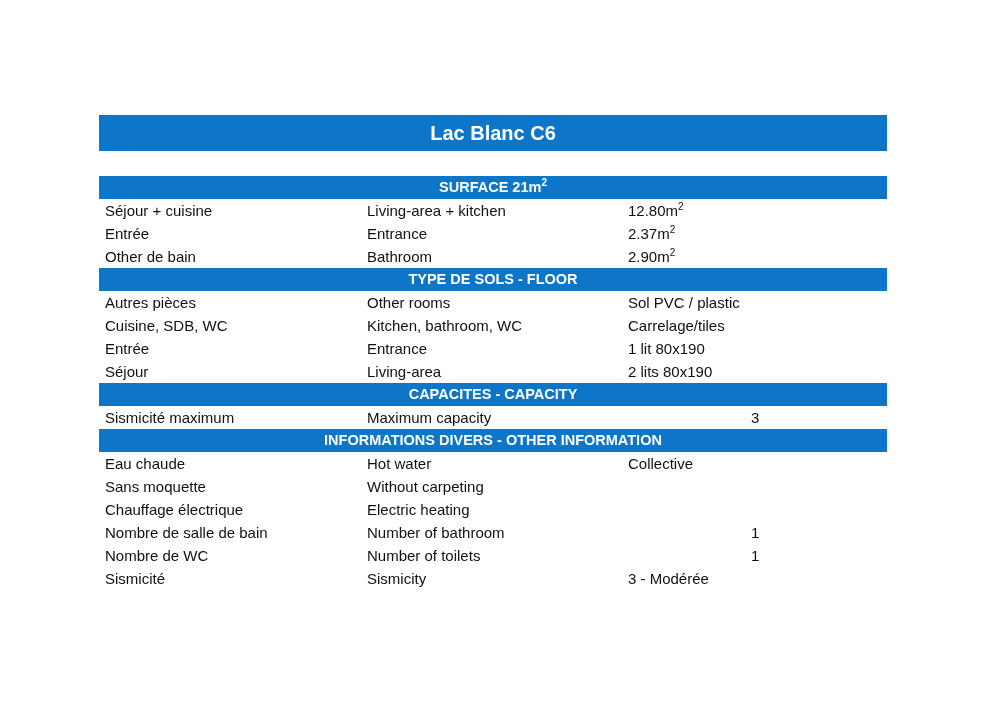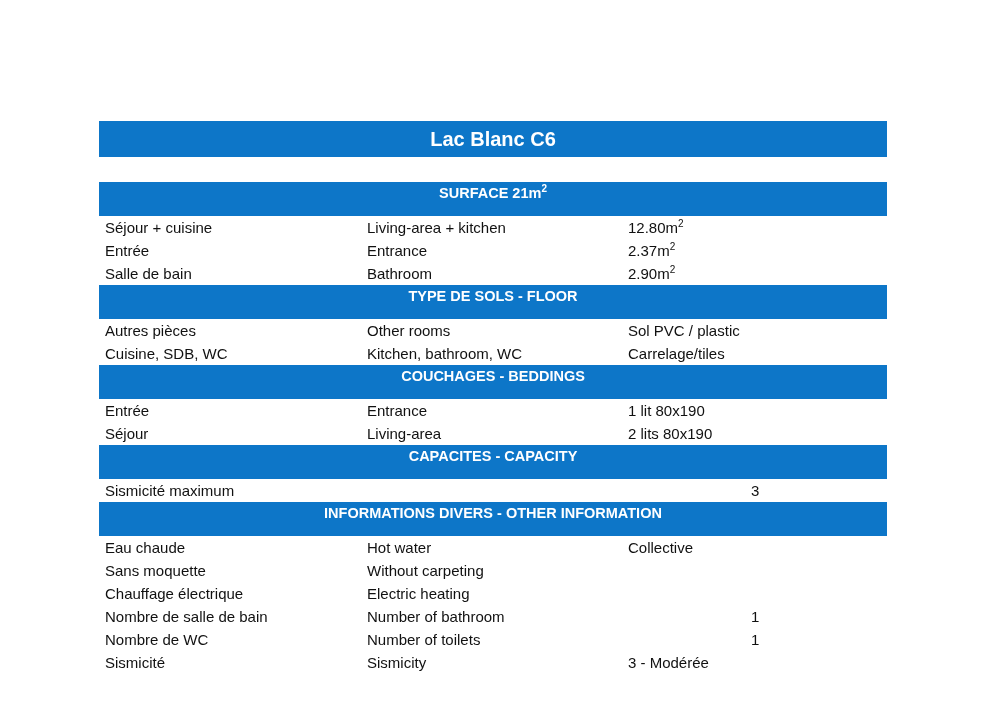--- a/index.html
+++ b/index.html
@@ -6,35 +6,35 @@
   * { box-sizing: border-box; }
   html, body {
     margin: 0; padding: 0;
     width: 1000px; height: 705px;
     background: #ffffff;
     font-family: "Liberation Sans", sans-serif;
     color: #111111;
   }
   .doc {
     position: absolute;
-    left: 99px; top: 121px;
+    left: 99px; top: 115px;
     width: 788px;
   }
   .title-bar {
     height: 36px;
     line-height: 36px;
     background: var(--accent);
     color: #ffffff;
     font-weight: bold;
     font-size: 20px;
     text-align: center;
     margin-bottom: 25px;
   }
   .section-header {
-    height: 34px;
+    height: 23px;
     line-height: 23px;
     background: var(--accent);
     color: #ffffff;
     font-weight: bold;
     font-size: 14.5px;
     text-align: center;
   }
   .row {
     position: relative;
     height: 23px;
@@ -64,52 +64,52 @@
     <span class="c1">Séjour + cuisine</span>
     <span class="c2">Living-area + kitchen</span>
     <span class="c3"><span>12.80m</span><sup>2</sup></span>
   </div>
   <div class="row">
     <span class="c1">Entrée</span>
     <span class="c2">Entrance</span>
     <span class="c3"><span>2.37m</span><sup>2</sup></span>
   </div>
   <div class="row">
-    <span class="c1">Salle de bain</span>
+    <span class="c1">Other de bain</span>
     <span class="c2">Bathroom</span>
     <span class="c3"><span>2.90m</span><sup>2</sup></span>
   </div>
 
   <div class="section-header"><span>TYPE DE SOLS - FLOOR</span></div>
   <div class="row">
     <span class="c1">Autres pièces</span>
     <span class="c2">Other rooms</span>
     <span class="c3">Sol PVC / plastic</span>
   </div>
   <div class="row">
     <span class="c1">Cuisine, SDB, WC</span>
     <span class="c2">Kitchen, bathroom, WC</span>
     <span class="c3">Carrelage/tiles</span>
   </div>
 
-  <div class="section-header"><span>COUCHAGES - BEDDINGS</span></div>
   <div class="row">
     <span class="c1">Entrée</span>
     <span class="c2">Entrance</span>
     <span class="c3">1 lit 80x190</span>
   </div>
   <div class="row">
     <span class="c1">Séjour</span>
     <span class="c2">Living-area</span>
     <span class="c3">2 lits 80x190</span>
   </div>
 
   <div class="section-header"><span>CAPACITES - CAPACITY</span></div>
   <div class="row">
     <span class="c1">Sismicité maximum</span>
+    <span class="c2">Maximum capacity</span>
     <span class="num">3</span>
   </div>
 
   <div class="section-header"><span>INFORMATIONS DIVERS - OTHER INFORMATION</span></div>
   <div class="row">
     <span class="c1">Eau chaude</span>
     <span class="c2">Hot water</span>
     <span class="c3">Collective</span>
   </div>
   <div class="row">

